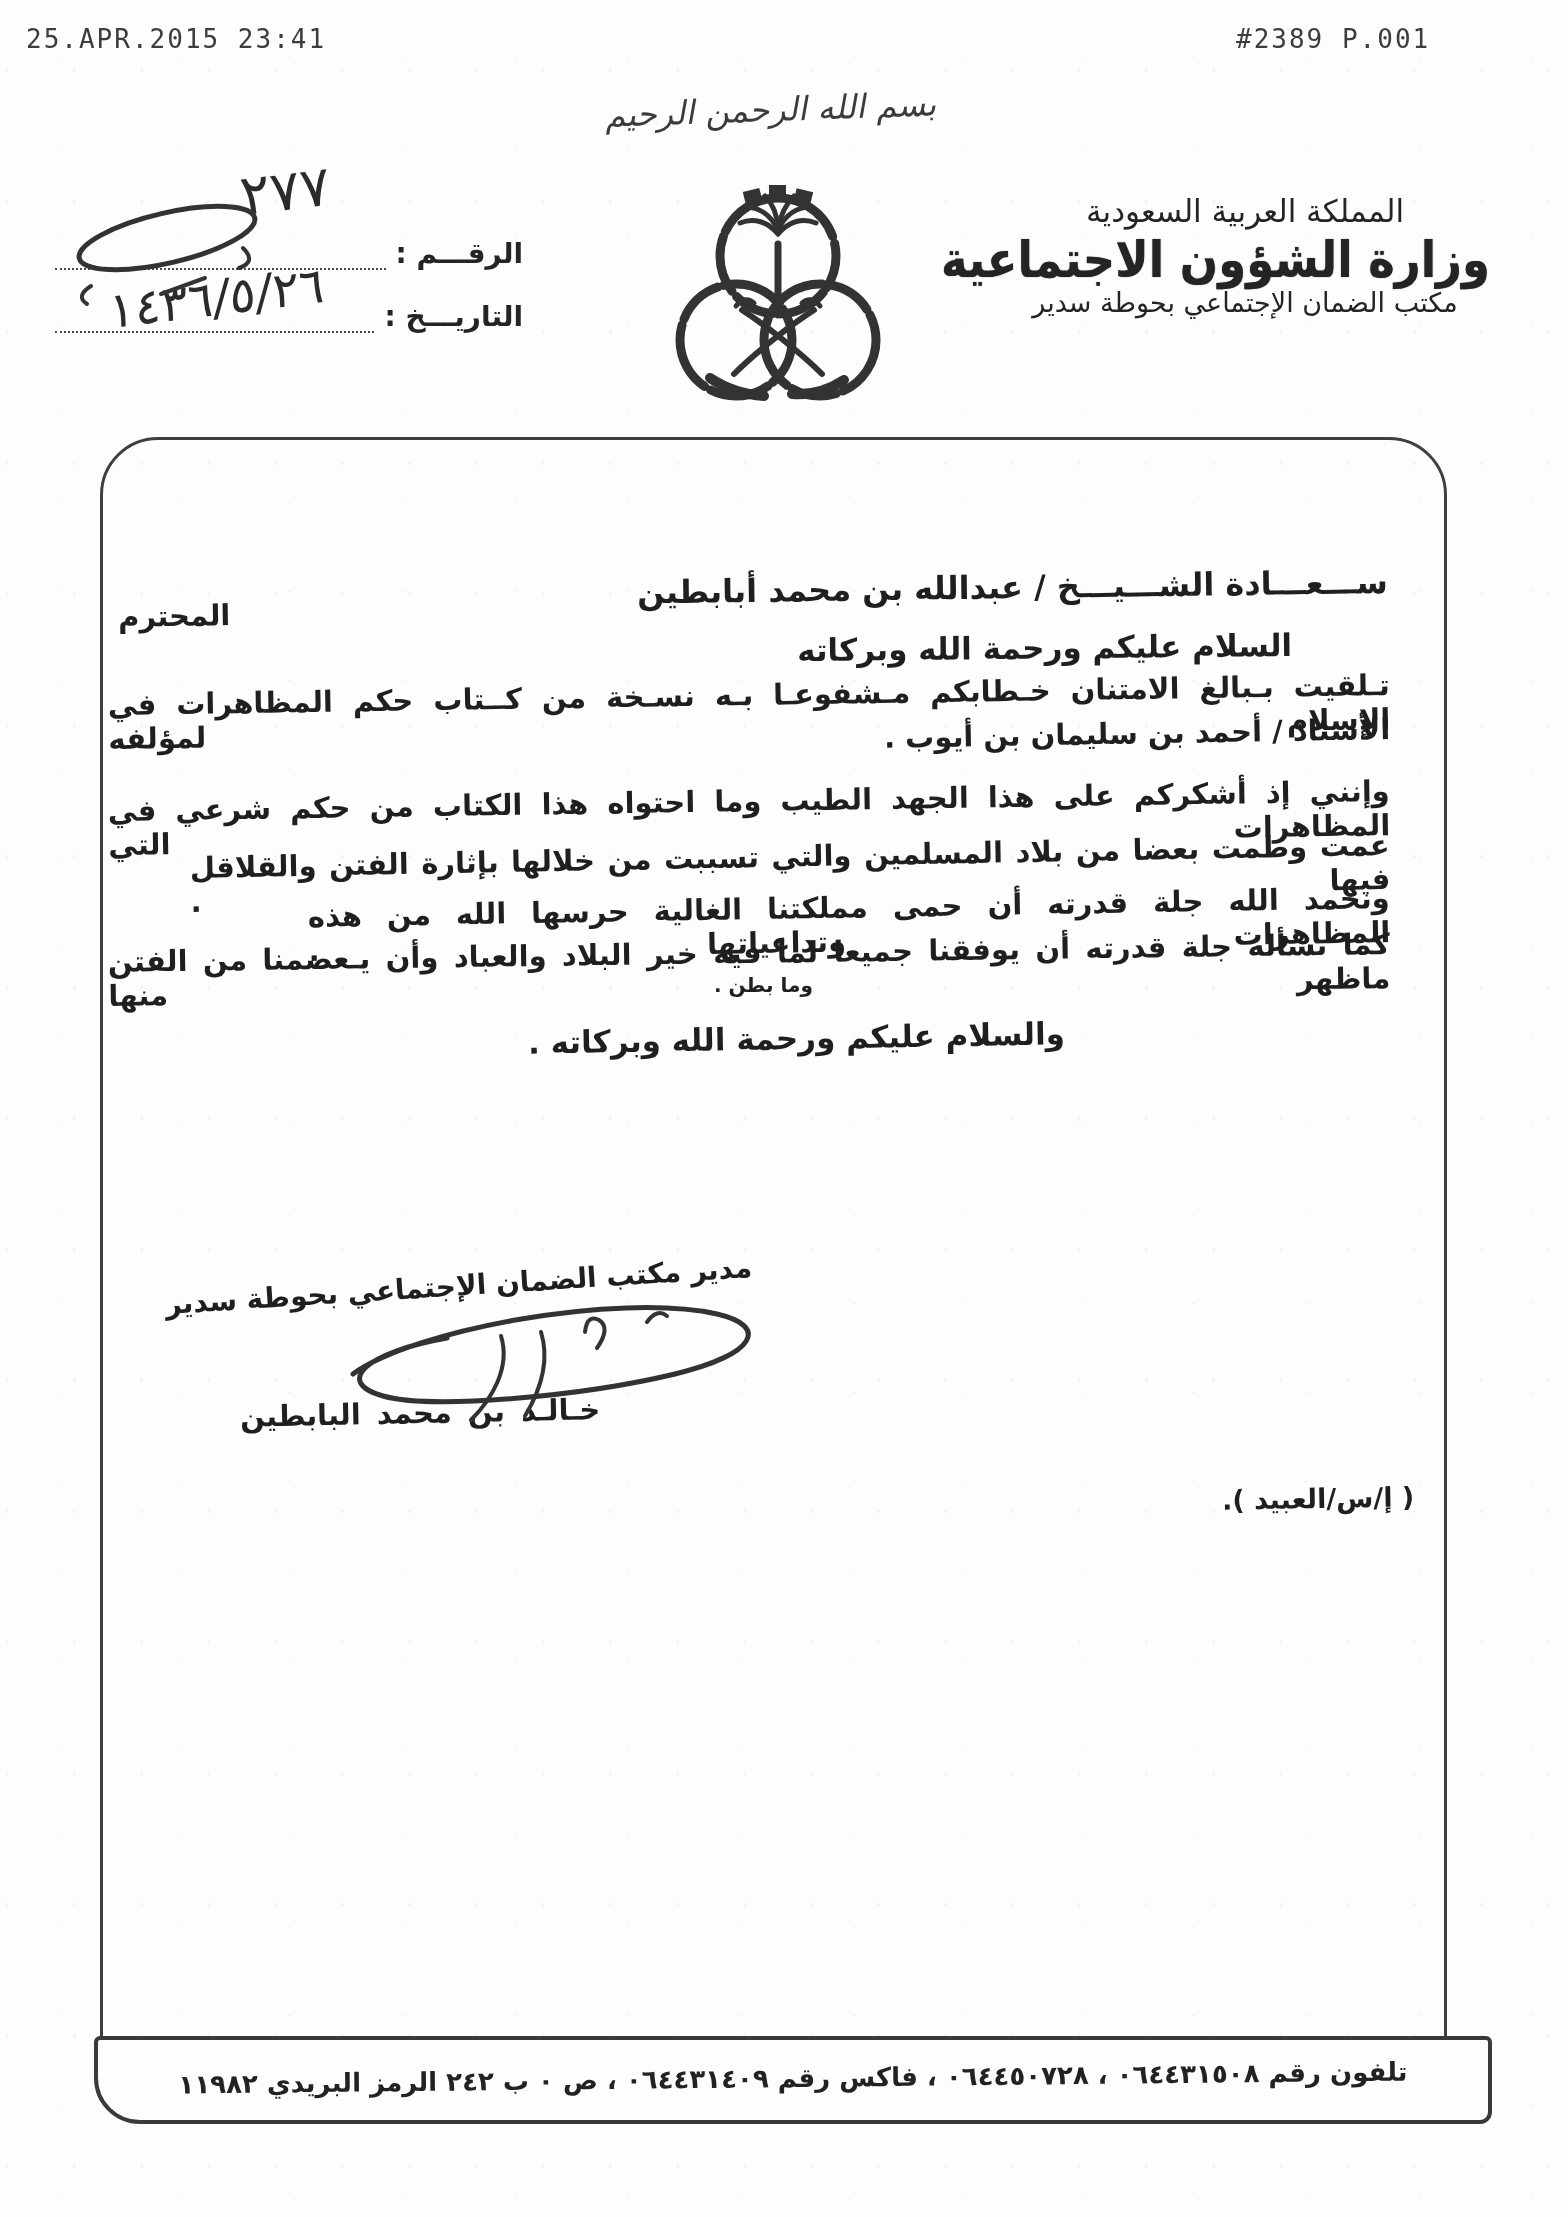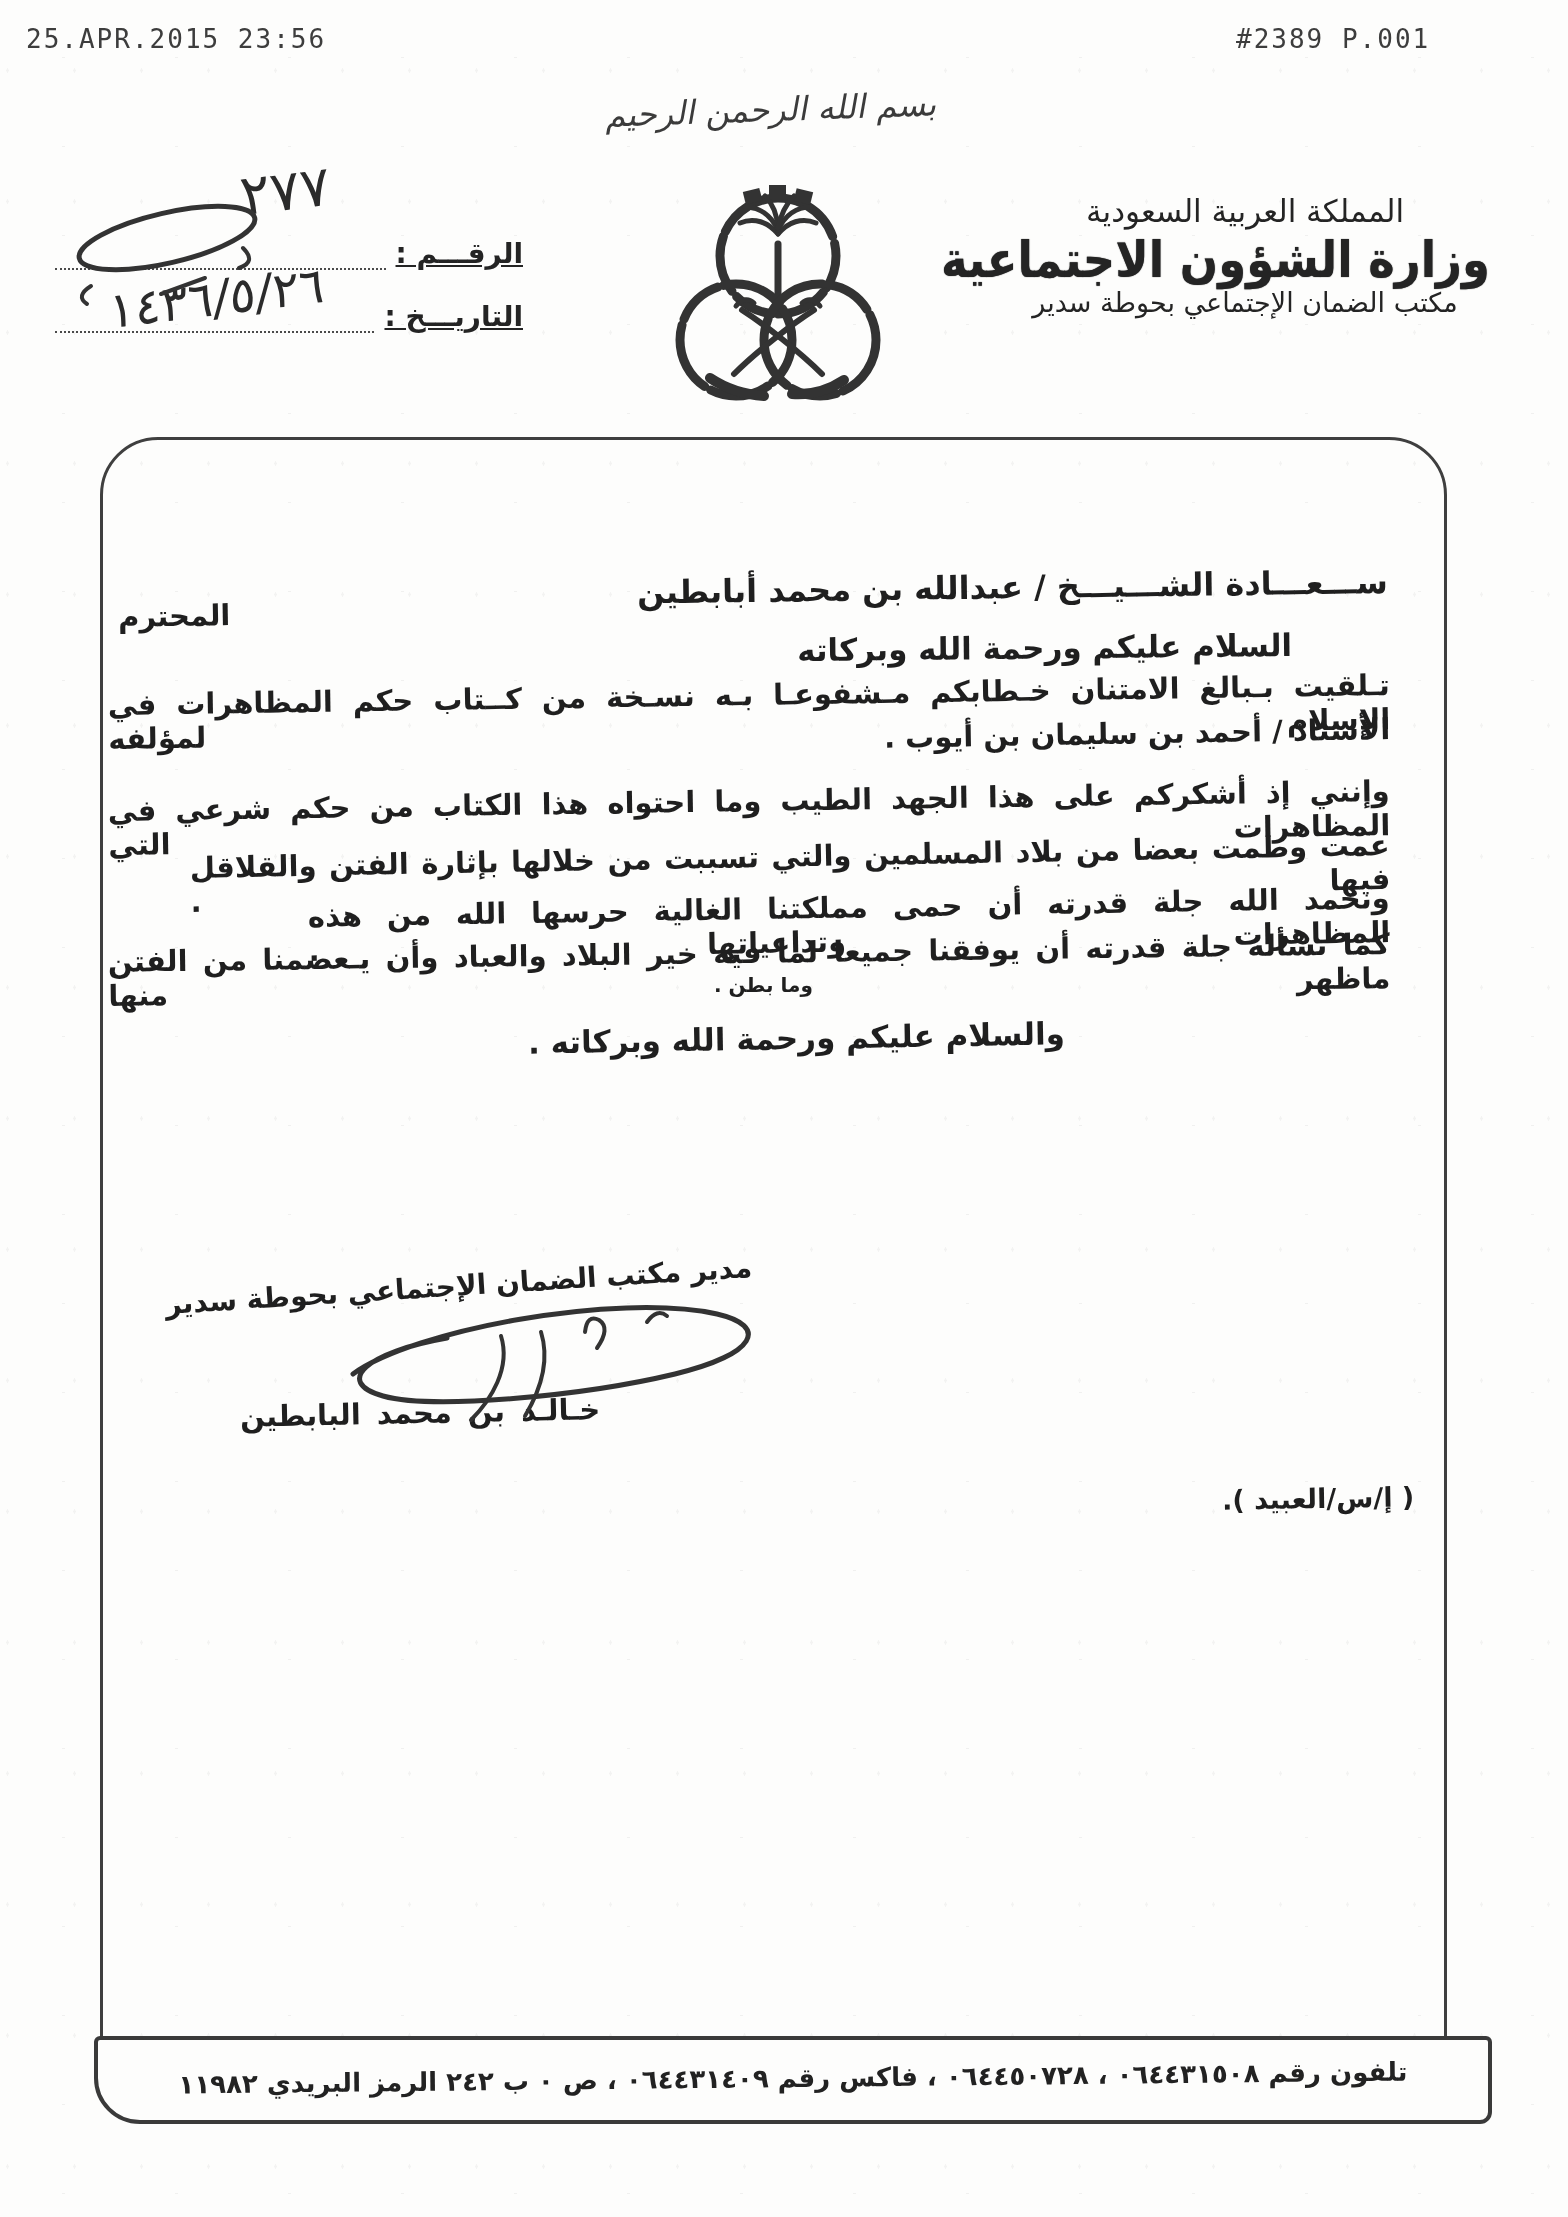--- a/index.html
+++ b/index.html
@@ -39,21 +39,21 @@
     transform:scaleY(1.12); margin-top:4px;
     text-shadow:0 0 1px #333;
     white-space:nowrap;
   }
   .lh-office{font-size:27px; font-weight:normal; margin-top:2px;}
 
   .emblem{position:absolute; left:648px; top:182px;}
 
   .fields{position:absolute; left:55px; top:220px; width:468px; direction:rtl;}
   .field-row{display:flex; align-items:flex-end; height:50px; margin-bottom:13px;}
-  .field-label{font-size:28px; font-weight:bold; white-space:nowrap; margin-left:10px;text-decoration:underline;}
+  .field-label{font-size:28px; font-weight:bold; white-space:nowrap; margin-left:10px;}
   .field-line{flex:1; border-bottom:2px dotted #4a4a4a; height:40px; position:relative;}
 
   .hw{position:absolute; color:#2b2b2b; white-space:nowrap;}
   #hw-number{left:240px; top:158px; font-size:56px; letter-spacing:12px; transform:rotate(-7deg);}
   #hw-date{left:108px; top:270px; font-size:49px; letter-spacing:3px; transform:rotate(-7deg) skewX(-6deg);}
 
   .main-box{
     position:absolute; left:100px; top:437px; width:1341px; height:1625px;
     border:3px solid #3f3f3f; border-radius:58px 58px 0 0;
     z-index:1;
@@ -95,21 +95,21 @@
     font-size:26px; font-weight:bold; color:#222;
     transform:rotate(-0.6deg); white-space:nowrap;
   }
   svg .stroke{stroke:#333; fill:none; stroke-linecap:round;}
 </style>
 </head>
 <body>
 
 <div id="page">
 
-  <div id="fax-left" class="fax-stamp">25.APR.2015 23:56</div>
+  <div id="fax-left" class="fax-stamp">25.APR.2015 23:41</div>
   <div id="fax-right" class="fax-stamp">#2389 P.001</div>
 
   <div class="bismillah">بسم الله الرحمن الرحيم</div>
 
   <div class="letterhead">
     <div class="lh-country">المملكة العربية السعودية</div>
     <div class="lh-ministry">وزارة الشؤون الاجتماعية</div>
     <div class="lh-office">مكتب الضمان الإجتماعي بحوطة سدير</div>
   </div>
 

